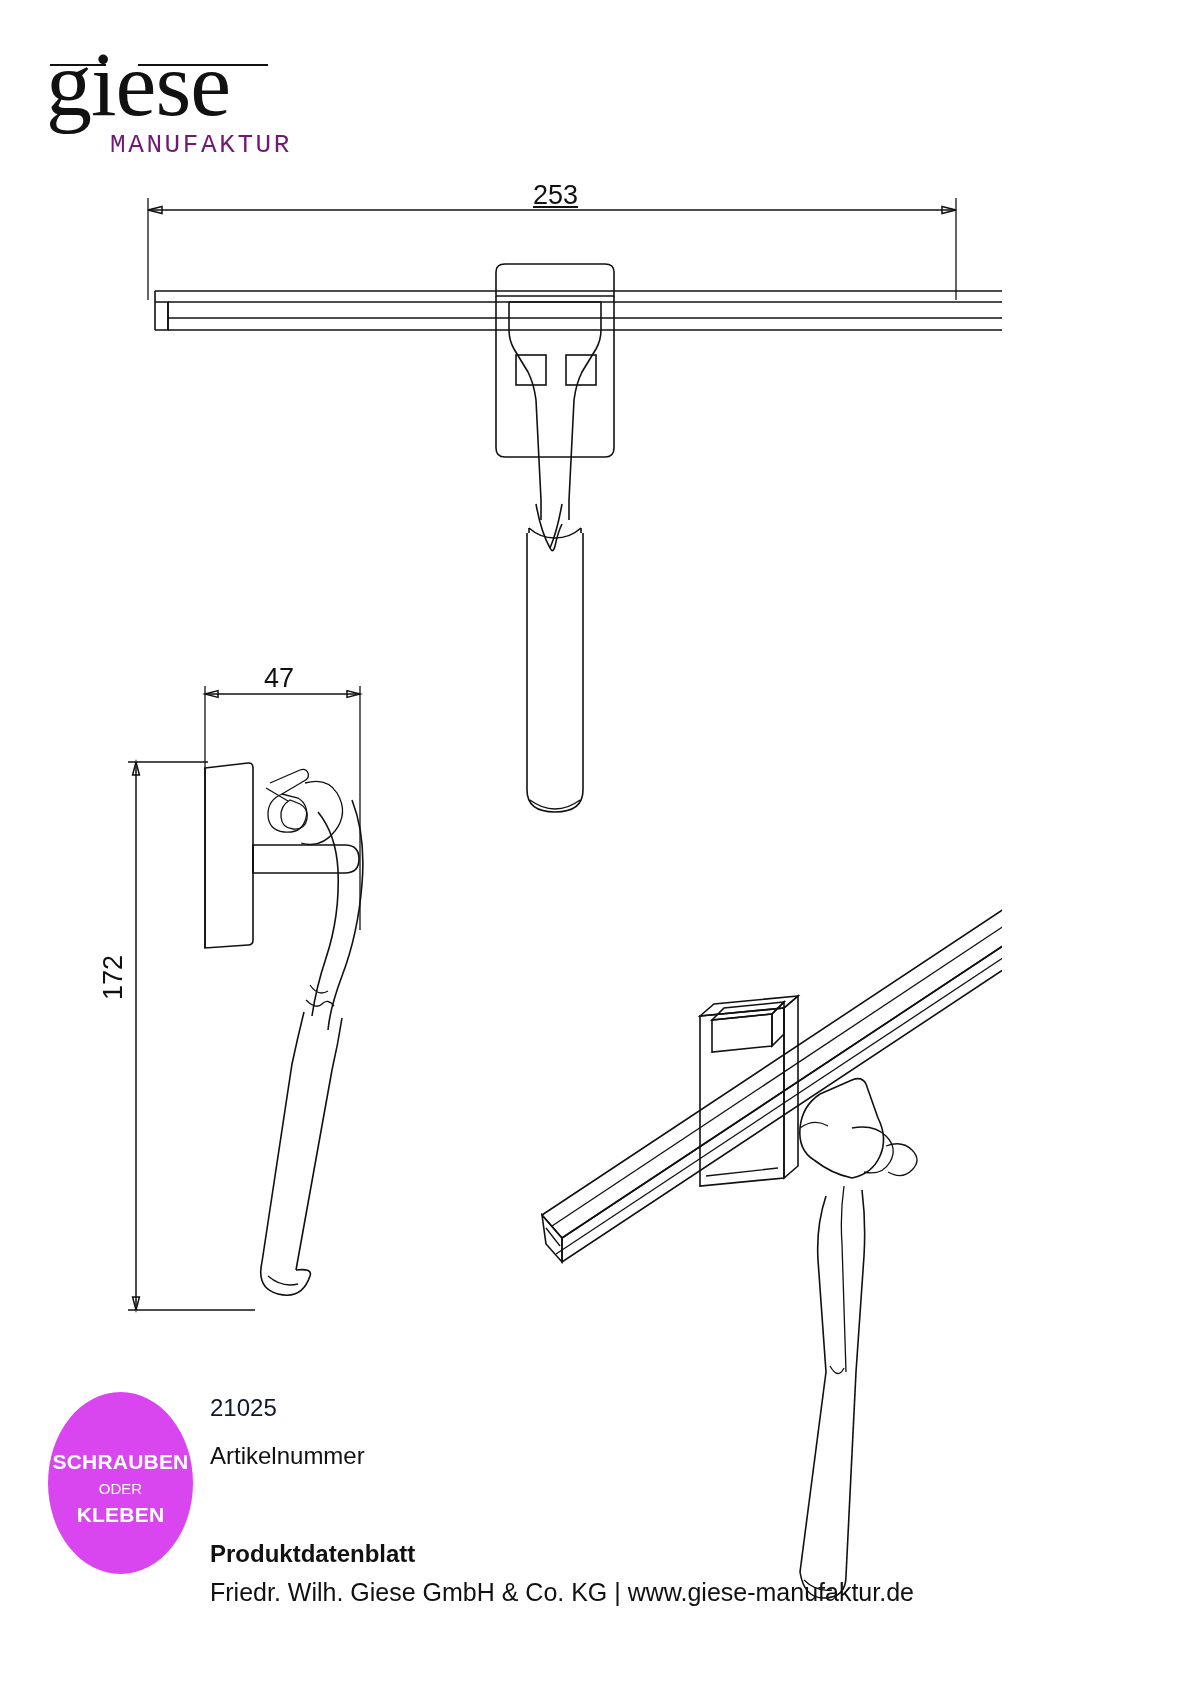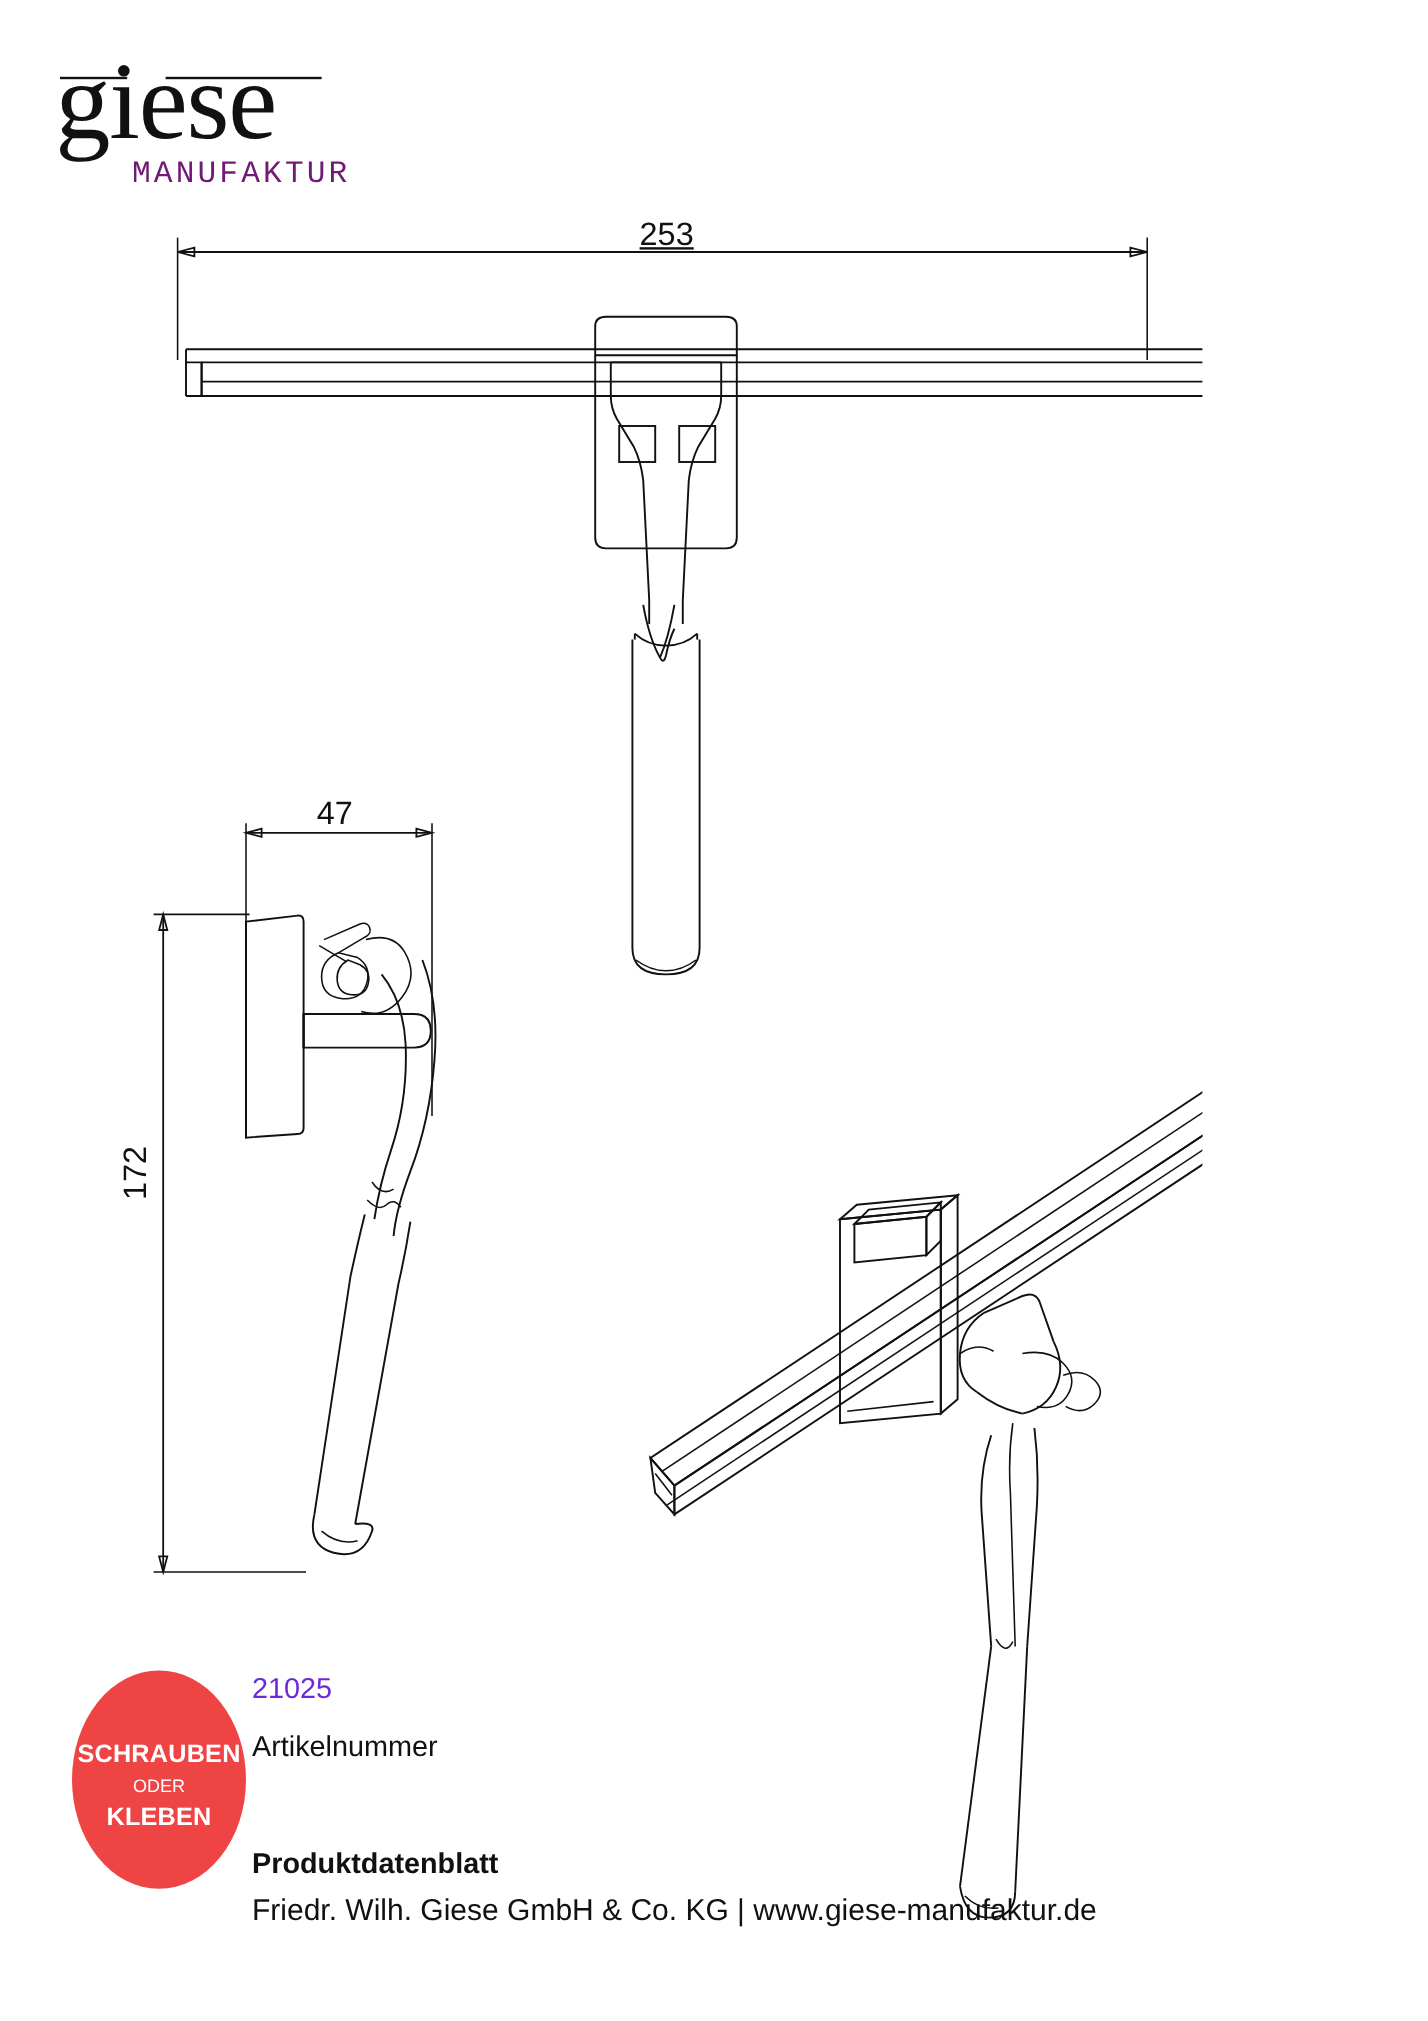--- a/index.html
+++ b/index.html
@@ -93,25 +93,24 @@
     transform-origin: left top;
   }
 
   
   #badge {
     position: absolute;
     left: 48px;
     top: 1392px;
     width: 145px;
     height: 182px;
-    background: #ef4444;
+    background: #d946ef;
     border-radius: 50%;
     color: #ffffff;
     text-align: center;
-    margin-left: 12px;
   }
   #badge-l1 {
     position: absolute;
     left: 0; right: 0;
     top: 58px;
     font-size: 21px;
     font-weight: bold;
     letter-spacing: 0.2px;
   }
   #badge-l2 {
@@ -132,21 +131,21 @@
 
   #footer-text {
     position: absolute;
     left: 210px;
     top: 1396px;
     width: 900px;
   }
   #article-number {
     font-size: 24px;
     line-height: 1.0;
-    color: #6d28d9;
+    color: #0f172a;
   }
   #article-label {
     margin-top: 24px;
     font-size: 24px;
     line-height: 1.0;
     color: #111111;
   }
   #sheet-title {
     margin-top: 74px;
     font-size: 24px;

